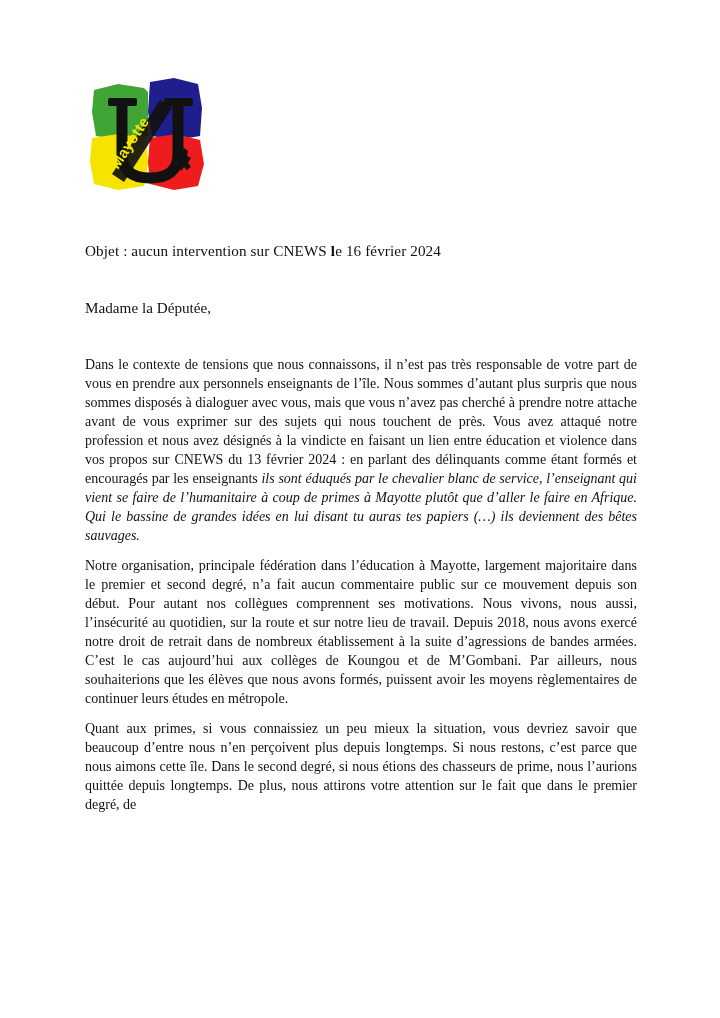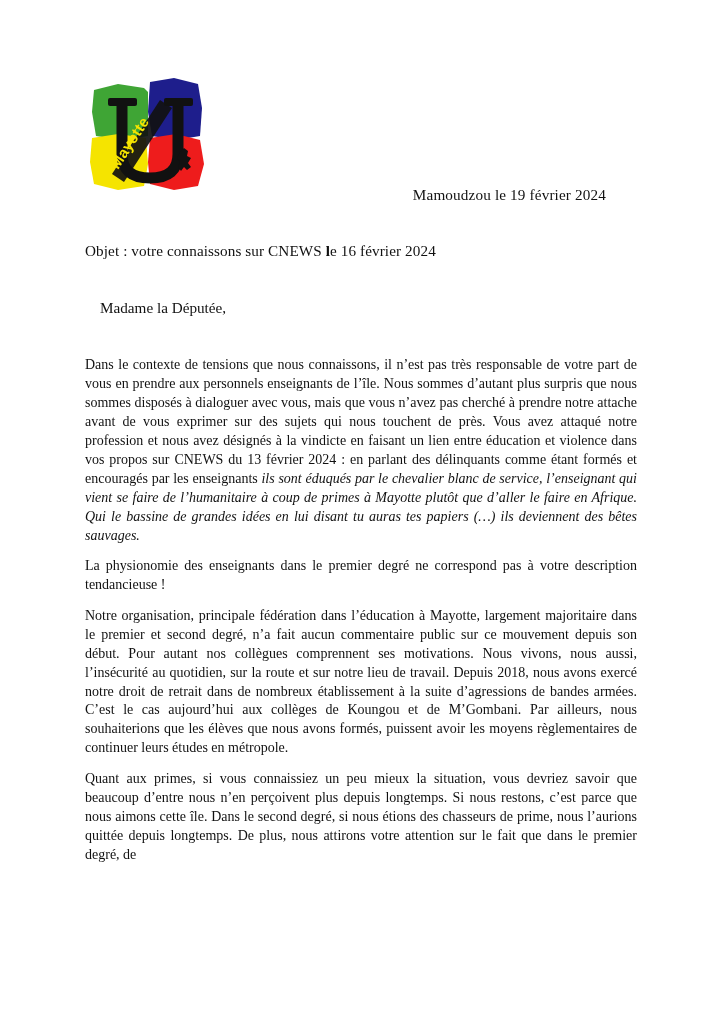--- a/index.html
+++ b/index.html
@@ -56,21 +56,20 @@
   }
   .subject b { font-weight: 700; }
 
   
   .salutation {
     position: absolute;
     left: 85px;
     top: 299px;
     width: 552px;
     font-size: 15.2px;
-    margin-left: 15px;
   }
 
   
   .body-copy {
     position: absolute;
     left: 85px;
     top: 356px;
     width: 552px;
     font-size: 14px;
     line-height: 1.355;
@@ -109,30 +108,26 @@
       <rect fill="#111111" x="76" y="20" width="29" height="8" rx="2"></rect>
 
       <path fill="#111111" d="M24 96 L72 22 L84 30 L36 104 Z" opacity="0.92"></path>
       <text x="30" y="92" transform="rotate(-57 30 92)" fill="#F5E400" font-family="Liberation Sans, sans-serif" font-size="15" font-weight="700" letter-spacing="0.2">Mayotte</text>
 
       <path fill="#111111" d="M92 74 L96 70 L100 73 L99 78 L103 80 L100 85 L103 89 L99 92 L96 89 L93 93
                L90 89 L92 84 L89 80 Z"></path>
     </svg>
   </div>
 
-  <div class="date-line">
-    <span class="inner">Mamoudzou le 19 février 2024</span>
-  </div>
 
   <div class="subject">
-    <span>Objet : votre connaissons sur CNEWS </span><b>l</b><span>e 16 février 2024</span>
+    <span>Objet : aucun intervention sur CNEWS </span><b>l</b><span>e 16 février 2024</span>
   </div>
 
   <div class="salutation">Madame la Députée,</div>
 
   <div class="body-copy">
       <p><span>Dans le contexte de tensions que nous connaissons, il n’est pas très responsable de votre part de vous en prendre aux personnels enseignants de l’île. Nous sommes d’autant plus surpris que nous sommes disposés à dialoguer avec vous, mais que vous n’avez pas cherché à prendre notre attache avant de vous exprimer sur des sujets qui nous touchent de près.  Vous avez attaqué notre profession et nous avez désignés à la vindicte en faisant un lien entre éducation et violence dans vos propos sur CNEWS du 13 février 2024 : en parlant des délinquants comme étant formés et encouragés par les enseignants </span><span class="quote-italic">ils sont éduqués par le chevalier blanc de service, l’enseignant qui vient se faire de l’humanitaire à coup de primes à Mayotte plutôt que d’aller le faire en Afrique. Qui le bassine de grandes idées en lui disant tu auras tes papiers (…) ils deviennent des bêtes sauvages.</span></p>
-      <p><span>La physionomie des enseignants dans le premier degré ne correspond pas à votre description tendancieuse !</span></p>
       <p><span>Notre organisation, principale fédération dans l’éducation à Mayotte, largement majoritaire dans le premier et second degré, n’a fait aucun commentaire public sur ce mouvement depuis son début. Pour autant nos collègues comprennent ses motivations. Nous vivons, nous aussi, l’insécurité au quotidien, sur la route et sur notre lieu de travail. Depuis 2018, nous avons exercé notre droit de retrait dans de nombreux établissement à la suite d’agressions de bandes armées. C’est le cas aujourd’hui aux collèges de Koungou et de M’Gombani. Par ailleurs, nous souhaiterions que les élèves que nous avons formés, puissent avoir les moyens règlementaires de continuer leurs études en métropole.</span></p>
       <p><span>Quant aux primes, si vous connaissiez un peu mieux la situation, vous devriez savoir que beaucoup d’entre nous n’en perçoivent plus depuis longtemps. Si nous restons, c’est parce que nous aimons cette île. Dans le second degré, si nous étions des chasseurs de prime, nous l’aurions quittée depuis longtemps. De plus, nous attirons votre attention sur le fait que dans le premier degré, de</span></p>
     </div>
 
 </div>
 
 </body></html>

